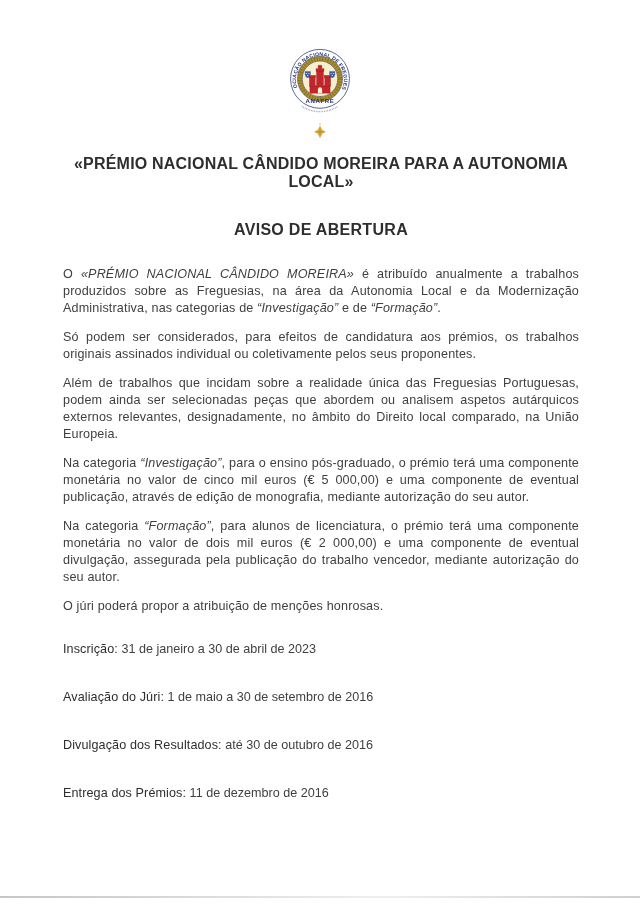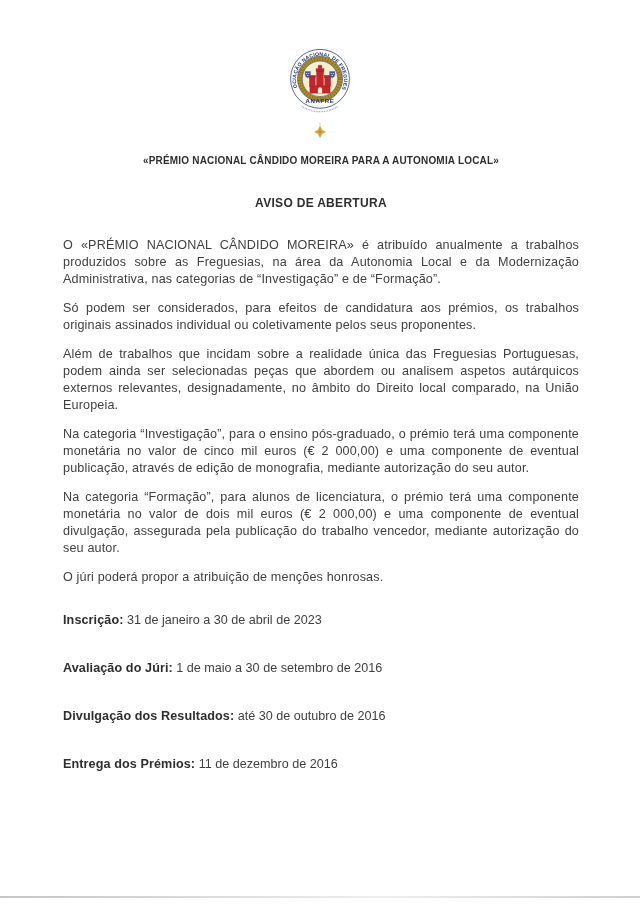--- a/index.html
+++ b/index.html
@@ -16,49 +16,49 @@
     position: absolute;
     top: 47px; left: 0; right: 0;
     display: flex; justify-content: center;
   }
   .content {
     position: absolute;
     top: 155px; left: 63px; right: 61px;
   }
   .doc-title {
     text-align: center;
-    font-size: 10px; font-weight: bold;
+    font-size: 16px; font-weight: bold;
     color: #2e2e2e;
     letter-spacing: 0.2px;
     margin: 0 0 30px 0;
   }
   .doc-subtitle {
     text-align: center;
-    font-size: 12px; font-weight: bold;
+    font-size: 16px; font-weight: bold;
     color: #2e2e2e;
     letter-spacing: 0.3px;
     margin: 0 0 27px 0;
   }
   .para {
     font-size: 12.6px;
     line-height: 17px;
     text-align: justify;
     letter-spacing: 0.15px;
     margin: 0 0 12px 0;
     color: #3f3f3f;
   }
-  .para .it { }
+  .para .it { font-style: italic; }
   .schedule { margin-top: 26px; }
   .schedule-item {
     font-size: 12.6px;
     line-height: 17px;
     margin: 0 0 31px 0;
     color: #3f3f3f;
   }
-  .schedule-item b { color: #2e2e2e; font-weight: bold; letter-spacing: 0.1px; }
+  .schedule-item b { color: #2e2e2e; font-weight: normal; letter-spacing: 0.1px; }
   .scan-line {
     position: absolute;
     left: 0; right: 0; bottom: 7px;
     height: 2px;
     background: linear-gradient(to right, rgba(150,150,150,0.55), rgba(190,190,190,0.25) 60%, rgba(160,160,160,0.5));
   }
 </style>
 </head>
 <body>
 
@@ -124,21 +124,21 @@
   </div>
 
   <div class="content">
     <h1 class="doc-title">«PRÉMIO NACIONAL CÂNDIDO MOREIRA PARA A AUTONOMIA LOCAL»</h1>
     <h2 class="doc-subtitle">AVISO DE ABERTURA</h2>
 
     <div>
         <p class="para"><span>O </span><span class="it">«PRÉMIO NACIONAL CÂNDIDO MOREIRA»</span><span> é atribuído anualmente a trabalhos produzidos sobre as Freguesias, na área da Autonomia Local e da Modernização Administrativa, nas categorias de </span><span class="it">“Investigação”</span><span> e de </span><span class="it">“Formação”</span><span>.</span></p>
         <p class="para"><span>Só podem ser considerados, para efeitos de candidatura aos prémios, os trabalhos originais assinados individual ou coletivamente pelos seus proponentes.</span></p>
         <p class="para"><span>Além de trabalhos que incidam sobre a realidade única das Freguesias Portuguesas, podem ainda ser selecionadas peças que abordem ou analisem aspetos autárquicos externos relevantes, designadamente, no âmbito do Direito local comparado, na União Europeia.</span></p>
-        <p class="para"><span>Na categoria </span><span class="it">“Investigação”</span><span>, para o ensino pós-graduado, o prémio terá uma componente monetária no valor de cinco mil euros (€ 2 000,00) e uma componente de eventual publicação, através de edição de monografia, mediante autorização do seu autor.</span></p>
+        <p class="para"><span>Na categoria </span><span class="it">“Investigação”</span><span>, para o ensino pós-graduado, o prémio terá uma componente monetária no valor de cinco mil euros (€ 5 000,00) e uma componente de eventual publicação, através de edição de monografia, mediante autorização do seu autor.</span></p>
         <p class="para"><span>Na categoria </span><span class="it">“Formação”</span><span>, para alunos de licenciatura, o prémio terá uma componente monetária no valor de dois mil euros (€ 2 000,00) e uma componente de eventual divulgação, assegurada pela publicação do trabalho vencedor, mediante autorização do seu autor.</span></p>
         <p class="para"><span>O júri poderá propor a atribuição de menções honrosas.</span></p>
       </div>
 
     <div class="schedule">
         <p class="schedule-item"><b>Inscrição:</b><span> 31 de janeiro a 30 de abril de 2023</span></p>
         <p class="schedule-item"><b>Avaliação do Júri:</b><span> 1 de maio a 30 de setembro de 2016</span></p>
         <p class="schedule-item"><b>Divulgação dos Resultados:</b><span> até 30 de outubro de 2016</span></p>
         <p class="schedule-item"><b>Entrega dos Prémios:</b><span> 11 de dezembro de 2016</span></p>
       </div>

